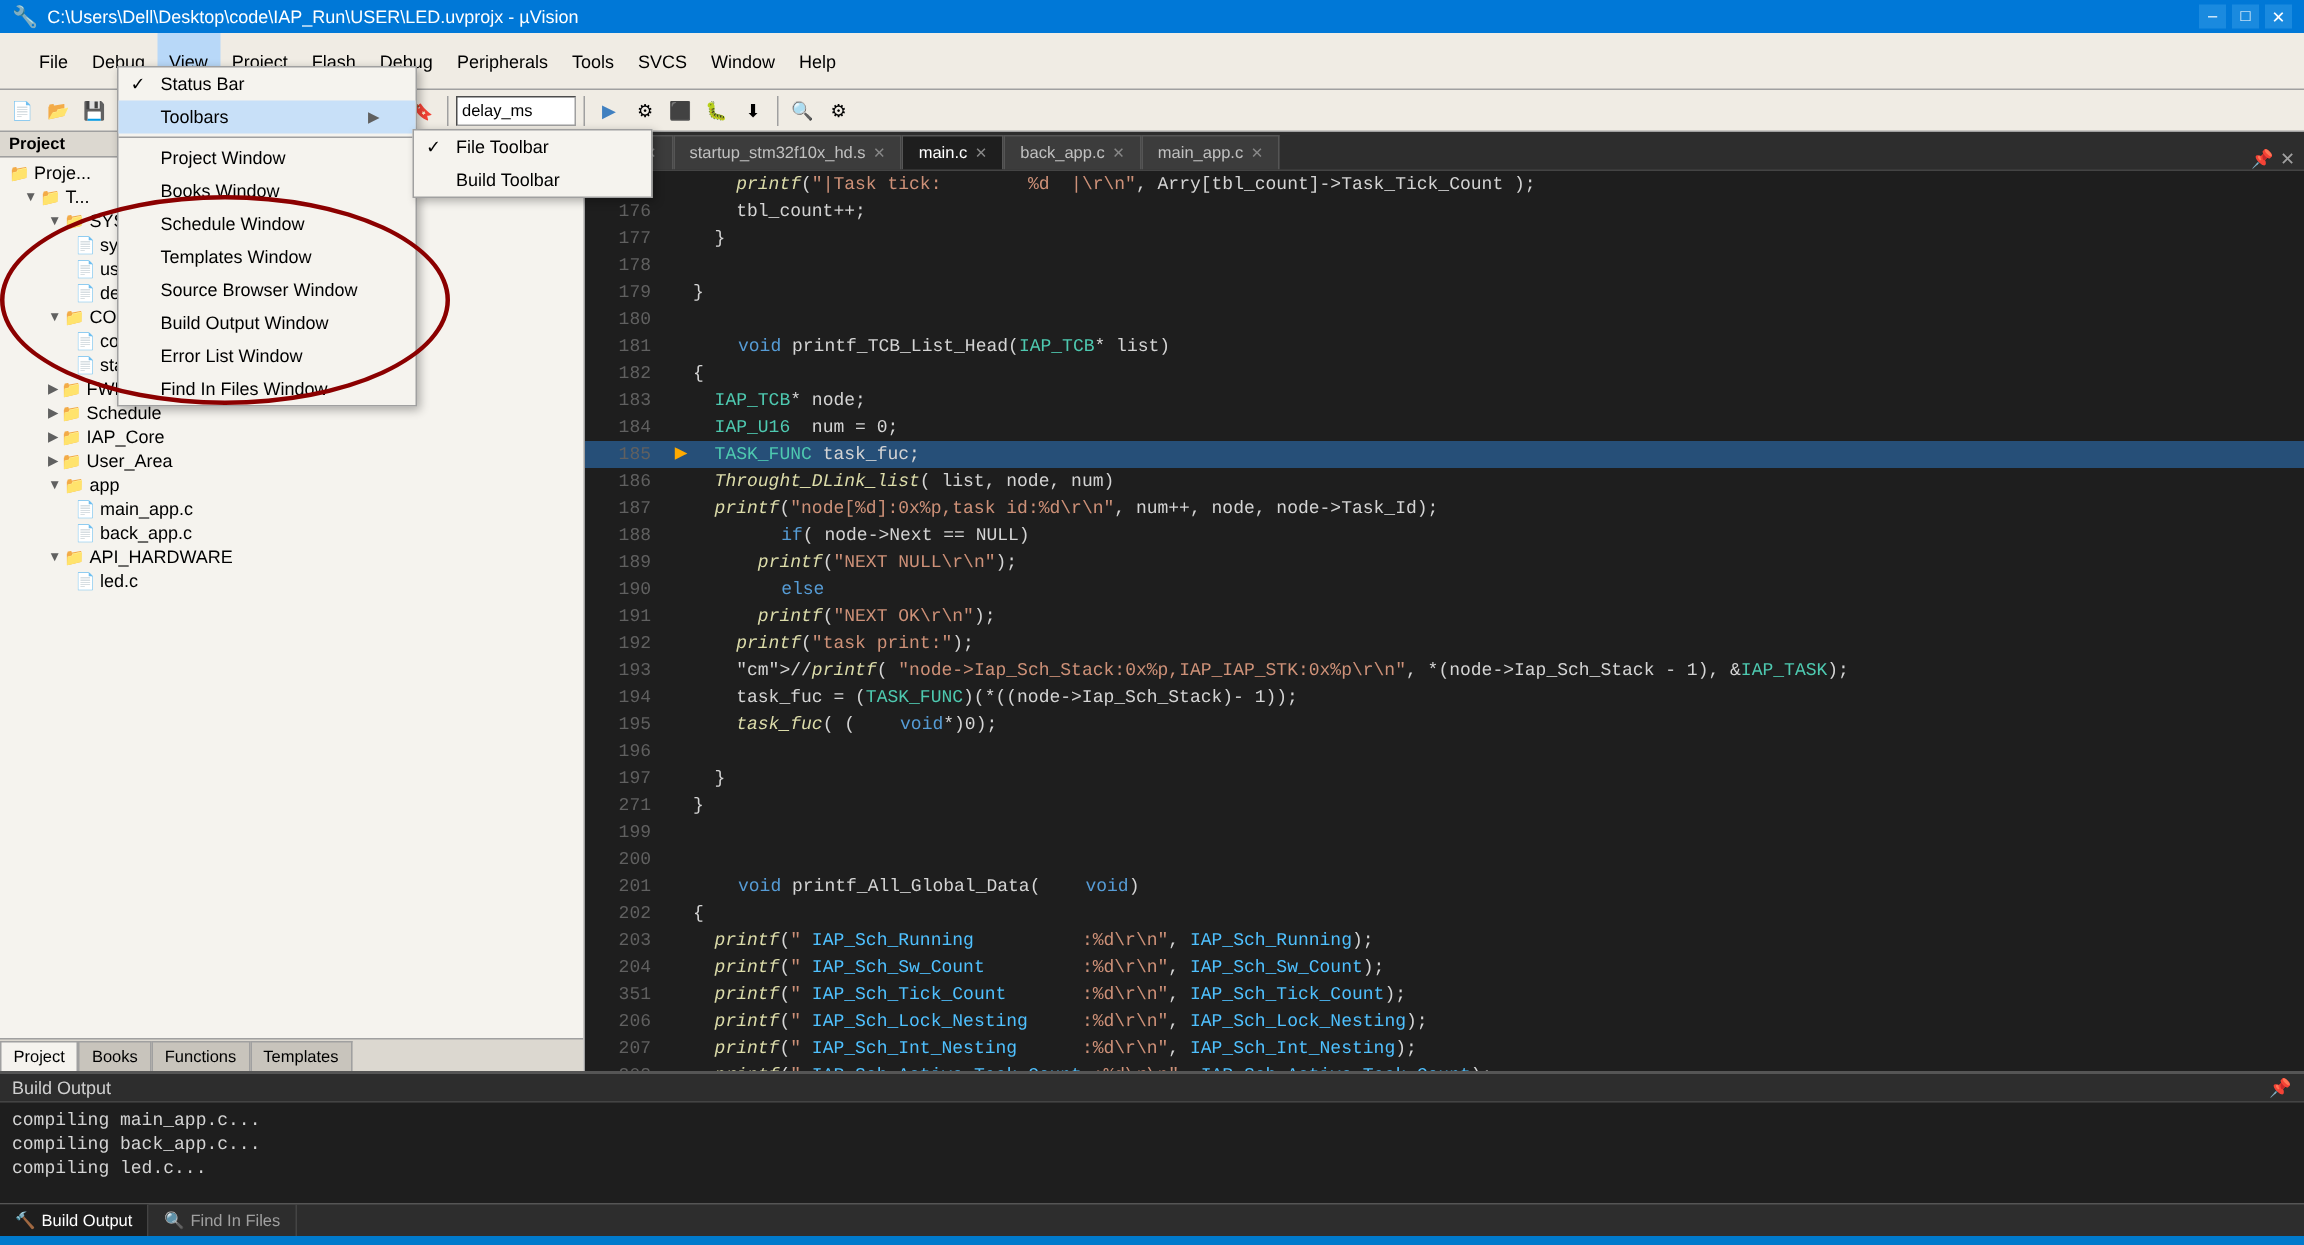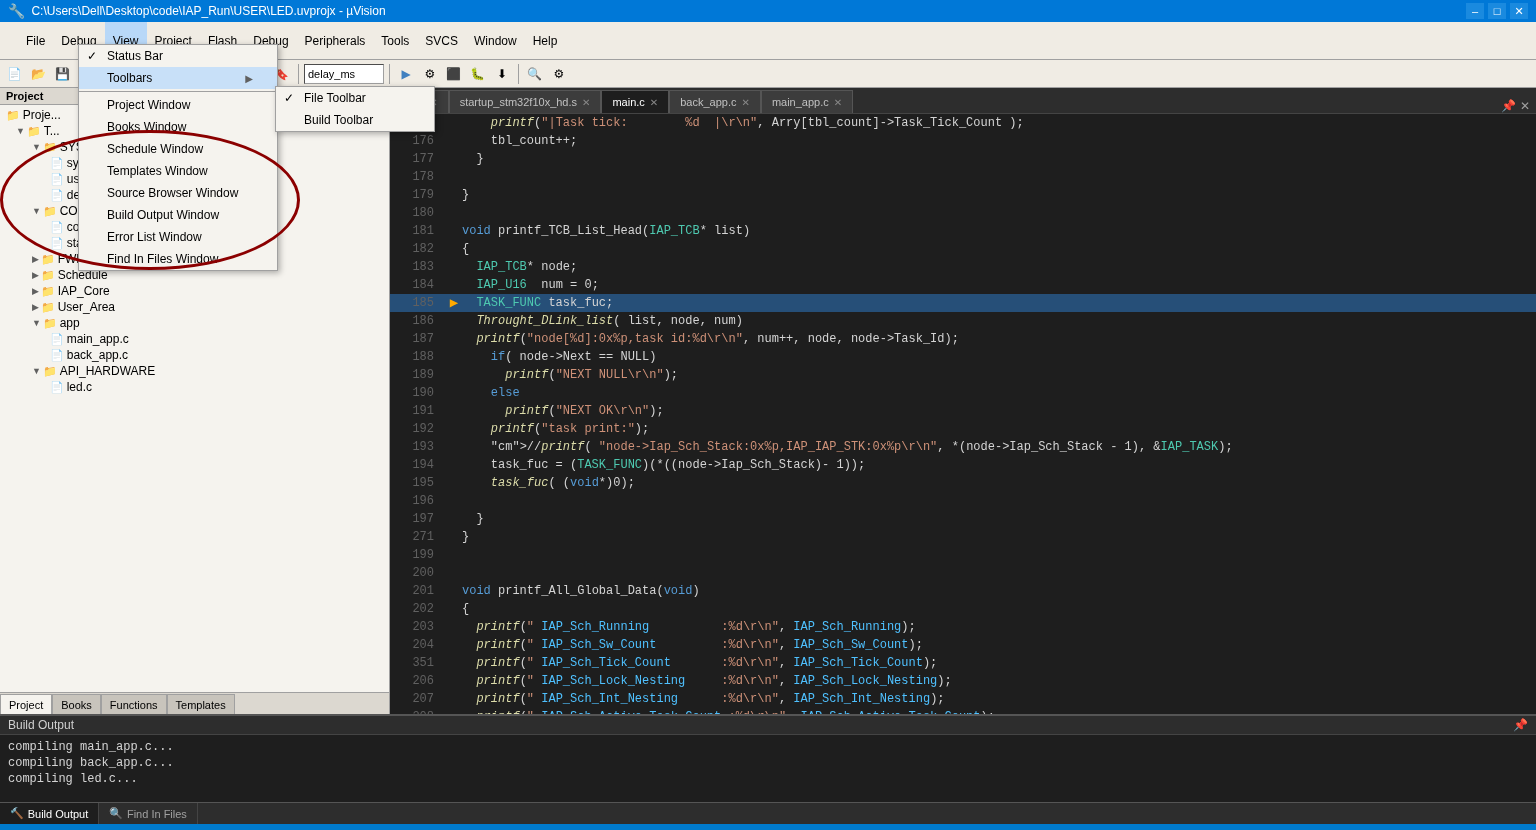--- a/index.html
+++ b/index.html
@@ -211,21 +211,21 @@
     .line-marker {
       width: 16px;
       flex-shrink: 0;
       display: flex; align-items: center; justify-content: center;
     }
     .arrow-marker { color: #ffaa00; font-size: 14px; }
 
     .code-text { flex: 1; white-space: pre; }
 
     
-    .kw { color: #569cd6; }
+    .kw { color: #569cd6; margin-left: 30px; }
     .fn { color: #dcdcaa; font-style: italic; }
     .str { color: #ce9178; }
     .tp { color: #4ec9b0; }
     .cyan { color: #4fc1ff; }
 
     
     #build-output {
       height: 110px;
       background: #1e1e1e;
       border-top: 2px solid #555;

